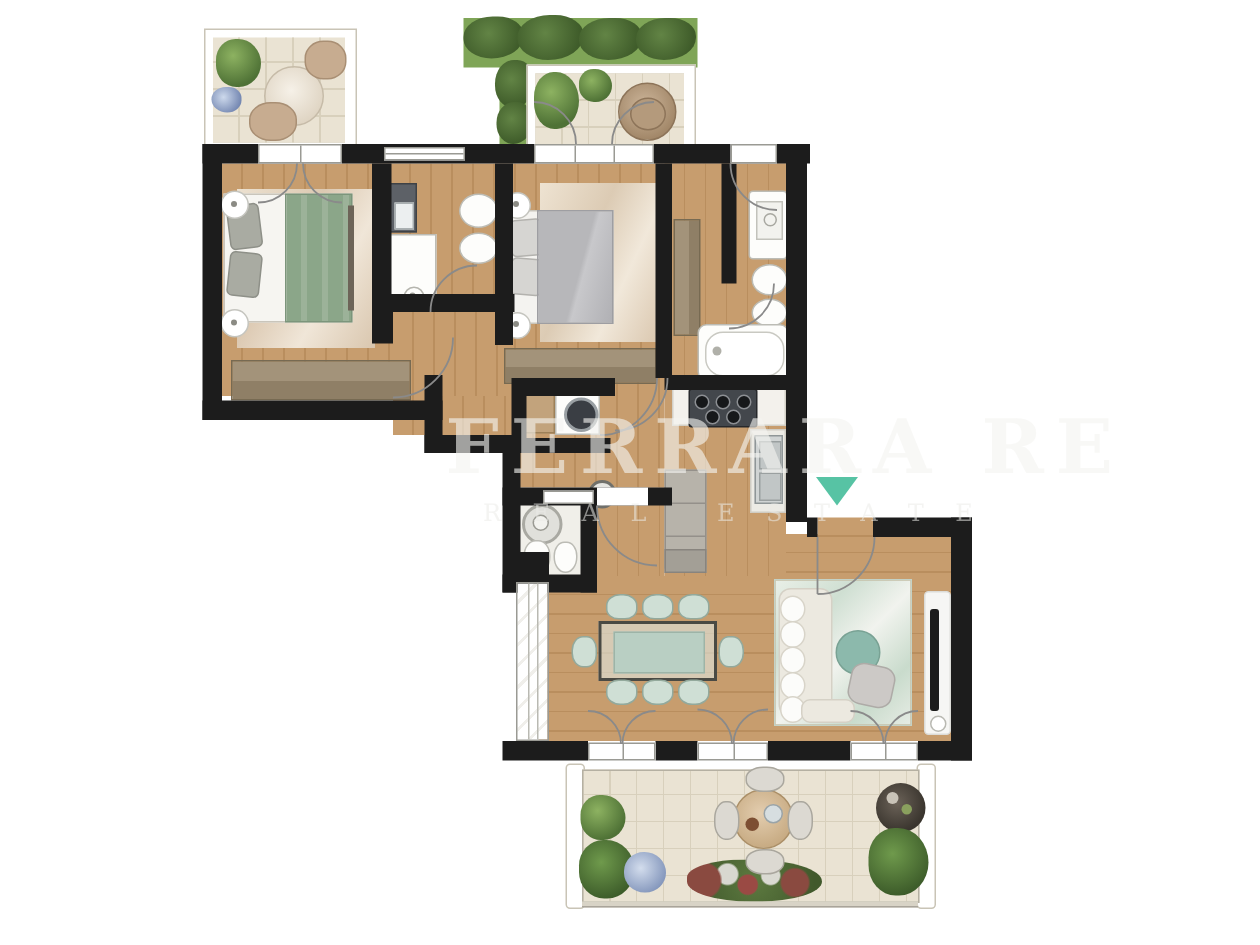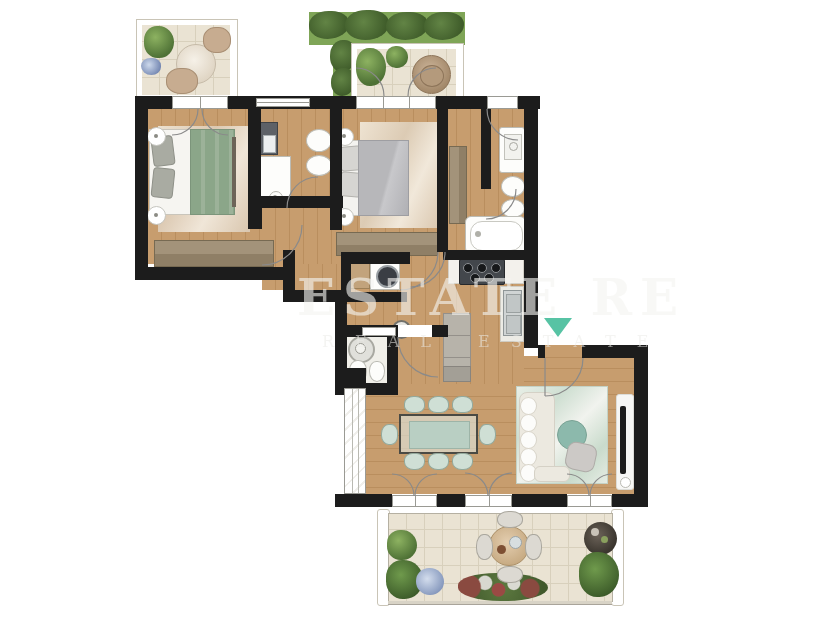--- a/index.html
+++ b/index.html
@@ -280,17 +280,17 @@
       <path d="M465,473 A23,23 0 0 1 488,496"></path>
       <path d="M512,473 A23,23 0 0 0 489,496"></path>
       <path d="M567,474 A22,22 0 0 1 589,496"></path>
       <path d="M612,474 A22,22 0 0 0 590,496"></path>
     </g>
   </svg>
 
   <div id="tri"></div>
 
   <div id="wm">
-    <div class="t1">ESTATE RE</div>
+    <div class="t1">FERRARA RE</div>
     <div class="t2">REAL ESTATE</div>
   </div>
 
 </div>
 
 </body></html>

